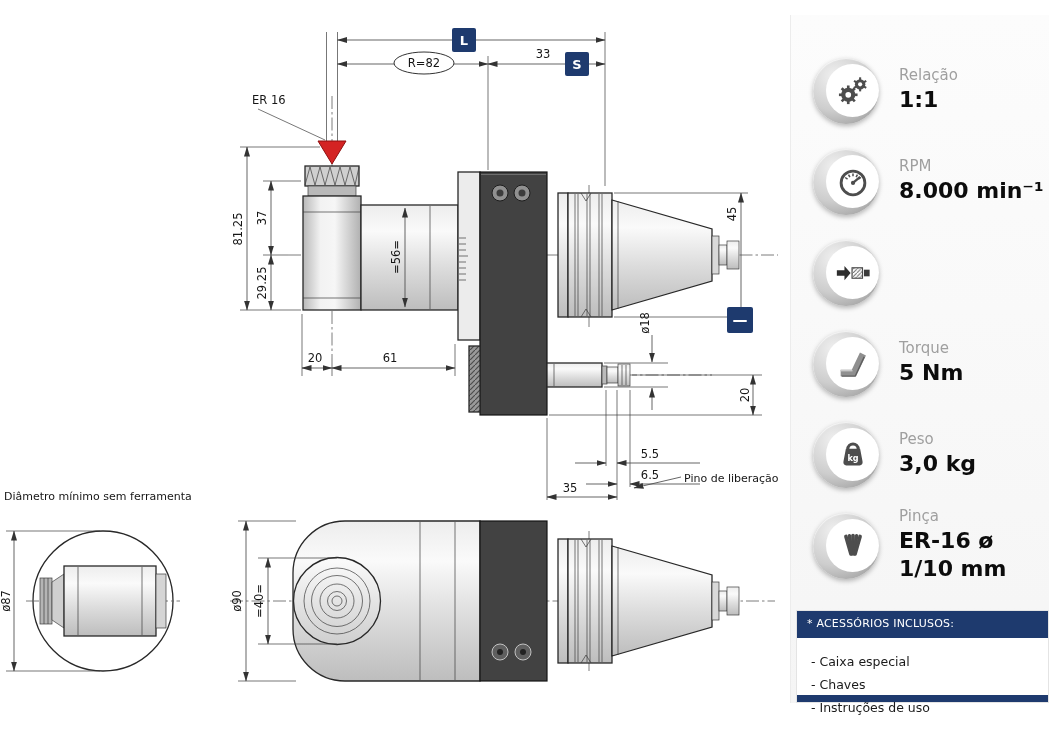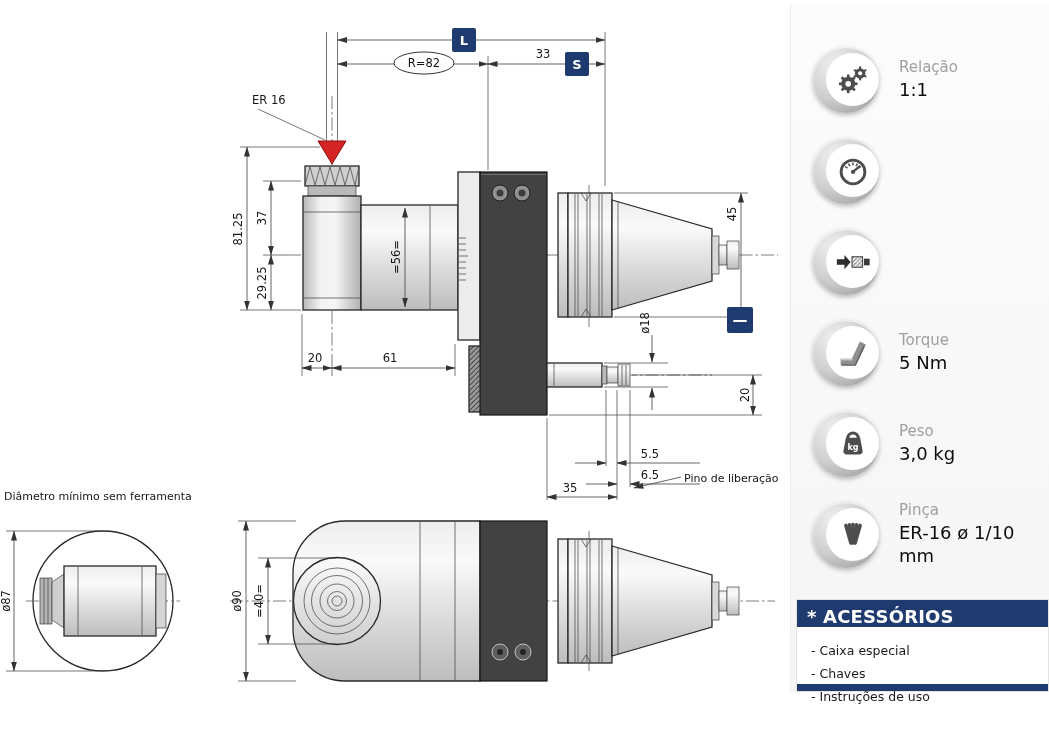--- a/index.html
+++ b/index.html
@@ -1,33 +1,33 @@
 <!DOCTYPE html>
 <html><head>
 <meta charset="utf-8">
 <style>
   *{margin:0;padding:0;box-sizing:border-box}
   html,body{width:1049px;height:744px}
   body{font-family:"DejaVu Sans","Liberation Sans",sans-serif;background:#fff}
   .stage{position:relative;width:1049px;height:744px;background:#fff;overflow:hidden}
   .drawing-area{position:absolute;left:0;top:0;width:790px;height:744px}
-  .sidebar{position:absolute;left:790px;top:4px;width:259px;height:688px;
+  .sidebar{position:absolute;left:790px;top:15px;width:259px;height:688px;
            background:linear-gradient(180deg,#fcfcfc,#f5f5f5);border-left:1px solid #ececec}
   .specs{padding-top:30px}
   .spec-row{height:91px;display:flex;align-items:center;gap:20px;padding-left:22px}
   .icon-ring{width:66px;height:66px;border-radius:50%;flex:0 0 auto;
              background:radial-gradient(circle at 32% 28%,#f0f0f0,#cdcdcd 52%,#8f8f8f);
              box-shadow:0 2px 5px rgba(0,0,0,.28), inset 0 1px 1px rgba(255,255,255,.7);
              display:flex;align-items:center;justify-content:flex-end}
   .icon-inner{width:53px;height:53px;border-radius:50%;background:#fff;
               display:flex;align-items:center;justify-content:center}
   .spec-label{font-size:15px;color:#9f9f9f;line-height:1.3}
-  .spec-value{font-size:18px;font-weight:normal;color:#0c0c0c;line-height:1.3}
+  .spec-value{font-size:22px;font-weight:bold;color:#0c0c0c;line-height:1.3}
   .accessories{position:absolute;left:5px;right:0;top:595px;bottom:0;background:#fff;border:1px solid #e4e4e4}
-  .acc-header{background:#1e3a6e;color:#fff;font-weight:bold;font-size:18px;letter-spacing:.2px;
+  .acc-header{background:#1e3a6e;color:#fff;font-weight:normal;font-size:11px;letter-spacing:.2px;
               padding:6px 10px;height:27px}
   .acc-list{list-style:none;padding:12px 14px}
   .acc-list li{font-size:12.5px;color:#1a1a1a;line-height:23px}
   .acc-bottom{position:absolute;left:0;right:0;bottom:0;height:7px;background:#1e3a6e}
   svg text{font-family:"DejaVu Sans","Liberation Sans",sans-serif}
   .dt{font-size:11.5px;fill:#161616}
   .sm{font-size:11px;fill:#161616}
   .bx{fill:#1e3a6e}
   .bxt{font-size:13px;font-weight:bold;fill:#fff}
   .ln{stroke:#282828;stroke-width:1.3;fill:none}
@@ -376,20 +376,24 @@
               <line x1="20" y1="11" x2="20" y2="14" transform="rotate(-55 20 21)"></line>
               <line x1="20" y1="11" x2="20" y2="14" transform="rotate(-28 20 21)"></line>
               <line x1="20" y1="11" x2="20" y2="14" transform="rotate(28 20 21)"></line>
               <line x1="20" y1="11" x2="20" y2="14" transform="rotate(55 20 21)"></line>
             </g>
             <line x1="20" y1="21" x2="27.5" y2="14.5" stroke="#4d4d4d" stroke-width="2.4"></line>
             <circle cx="20" cy="21" r="2.2" fill="#4d4d4d"></circle>
           </svg>
         </div>
           </div>
+        <div class="spec-text">
+          <div class="spec-label">RPM</div>
+          <div class="spec-value">8.000 min⁻¹</div>
+        </div>
       </div>
 
       <div class="spec-row">
         <div class="icon-ring">
             <div class="icon-inner">
           <svg width="38" height="38" viewBox="0 0 40 40">
             <defs>
               <pattern id="hp" width="4" height="4" patternUnits="userSpaceOnUse">
                 <path d="M0,4 L4,0" stroke="#6a6a6a" stroke-width="1.1"></path>
               </pattern>

